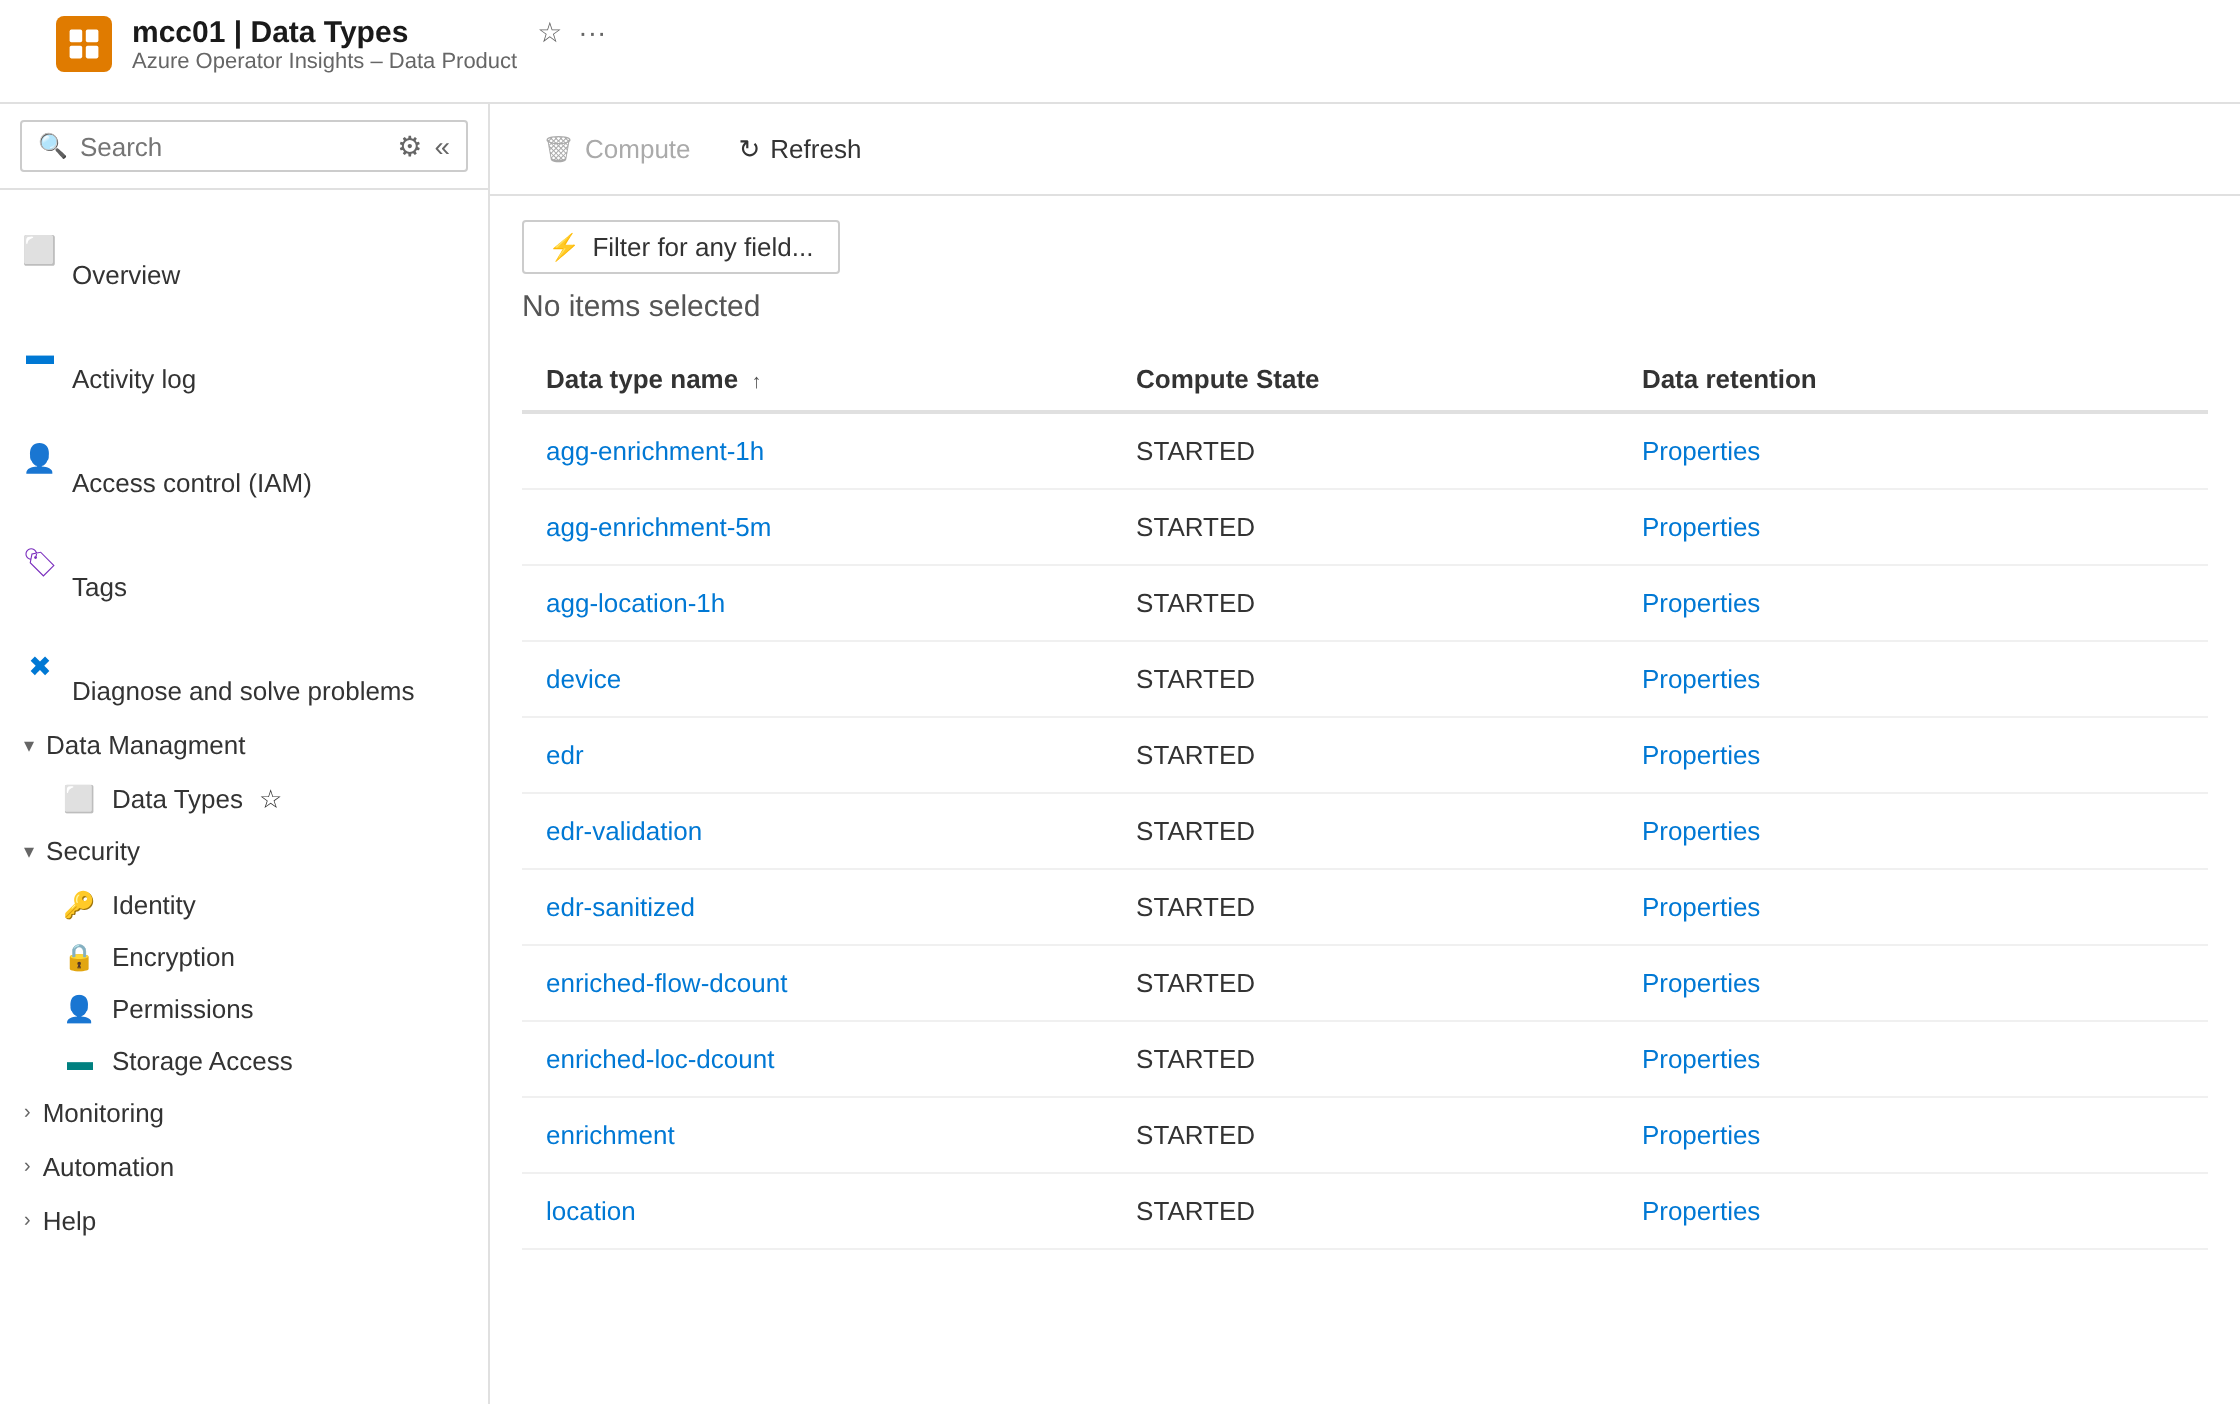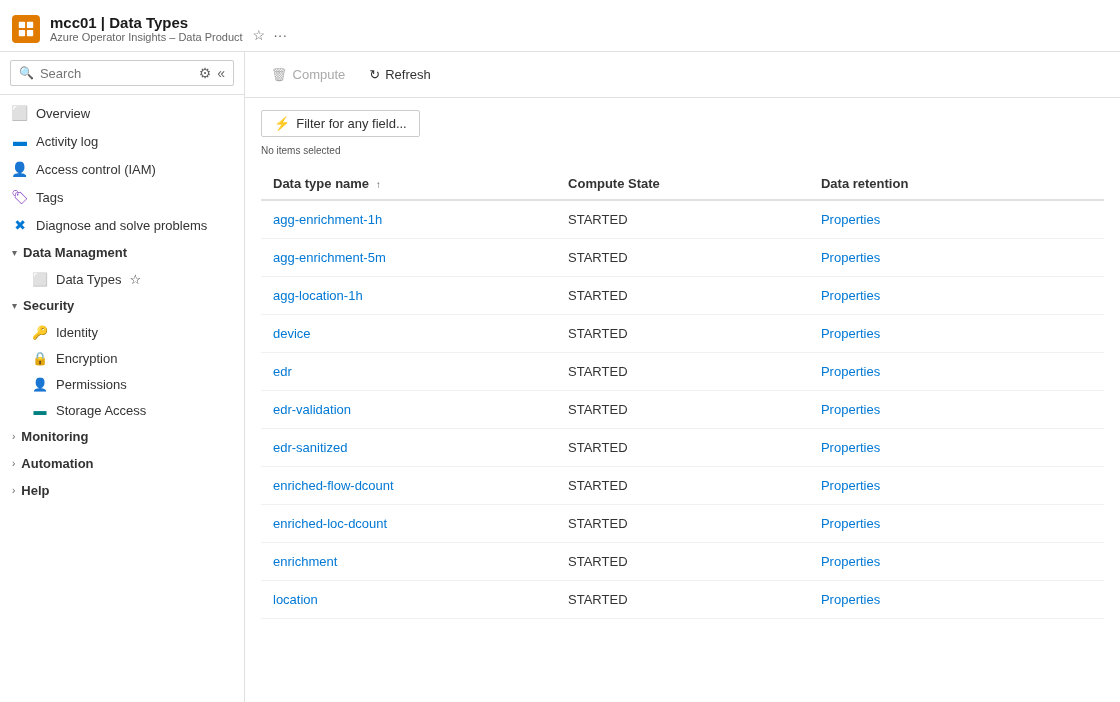--- a/index.html
+++ b/index.html
@@ -1,19 +1,19 @@
 <!DOCTYPE html>
 <html><head>
   <meta charset="utf-8">
   <style>
     * { box-sizing: border-box; margin: 0; padding: 0; }
     body { font-family: 'Segoe UI', Arial, sans-serif; font-size: 13px; background: #fff; color: #333; display: flex; flex-direction: column; height: 702px; overflow: hidden; }
 
     
-    .header { display: flex; align-items: flex-end; padding: 8px 12px; border-bottom: 1px solid #e0e0e0; background: #fff; min-height: 52px; }
+    .header { display: flex; align-items: flex-start; padding: 8px 28px; border-bottom: 1px solid #e0e0e0; background: #fff; min-height: 52px; }
     .header-icon { width: 28px; height: 28px; background: #e07b00; border-radius: 4px; display: flex; align-items: center; justify-content: center; margin-right: 10px; flex-shrink: 0; }
     .header-icon svg { width: 18px; height: 18px; fill: white; }
     .header-title { display: flex; flex-direction: column; }
     .header-title-main { font-size: 15px; font-weight: 600; color: #1a1a1a; }
     .header-title-sub { font-size: 11px; color: #666; }
     .header-actions { display: flex; align-items: center; margin-left: 10px; gap: 8px; }
     .header-star { color: #666; font-size: 14px; cursor: pointer; }
     .header-ellipsis { color: #666; font-size: 14px; cursor: pointer; }
 
     
@@ -23,42 +23,42 @@
     .sidebar { width: 245px; flex-shrink: 0; border-right: 1px solid #e0e0e0; background: #fff; display: flex; flex-direction: column; overflow-y: auto; }
     .sidebar-search { padding: 8px 10px; border-bottom: 1px solid #e0e0e0; }
     .sidebar-search-box { display: flex; align-items: center; border: 1px solid #ccc; border-radius: 2px; padding: 4px 8px; gap: 6px; background: #fff; }
     .sidebar-search-box input { border: none; outline: none; font-size: 13px; width: 100%; color: #a16207; }
     .sidebar-search-icon { color: #666; font-size: 12px; }
     .sidebar-search-ctrl-btn { color: #666; cursor: pointer; font-size: 14px; }
 
     .sidebar-nav { flex: 1; overflow-y: auto; padding: 4px 0; }
     .nav-item { display: flex; align-items: center; padding: 6px 12px; cursor: pointer; color: #333; font-size: 13px; gap: 8px; }
     .nav-item .nav-icon { width: 16px; height: 16px; display: flex; align-items: center; justify-content: center; flex-shrink: 0; font-size: 14px; }
-    .nav-item .nav-label { flex: 1; }
+    .nav-item .nav-label { flex: 1; margin-top: 25px; }
 
     .nav-section-header { display: flex; align-items: center; padding: 6px 12px; cursor: pointer; color: #333; font-size: 13px; gap: 6px; }
     .nav-section-header .chevron { font-size: 10px; color: #666; }
-    .nav-section-header .section-label { font-weight: bold; }
+    .nav-section-header .section-label { font-weight: normal; }
 
     .nav-sub-item { display: flex; align-items: center; padding: 5px 12px 5px 32px; cursor: pointer; color: #333; font-size: 13px; gap: 8px; }
     .nav-sub-item .nav-icon { width: 16px; height: 16px; display: flex; align-items: center; justify-content: center; flex-shrink: 0; }
 
     
     .content { flex: 1; display: flex; flex-direction: column; overflow: hidden; }
     .content-toolbar { display: flex; align-items: center; padding: 10px 16px; gap: 4px; border-bottom: 1px solid #e0e0e0; }
     .toolbar-btn { display: flex; align-items: center; gap: 5px; padding: 5px 10px; border: none; background: transparent; cursor: pointer; font-size: 13px; color: #333; border-radius: 2px; }
     .toolbar-btn.disabled { color: #aaa; cursor: default; }
 
     .content-area { flex: 1; overflow-y: auto; padding: 12px 16px; }
 
     .filter-bar { display: flex; align-items: center; margin-bottom: 8px; }
     .filter-btn { display: flex; align-items: center; gap: 6px; border: 1px solid #ccc; background: #fff; padding: 5px 12px; font-size: 13px; cursor: pointer; color: #333; border-radius: 2px; }
 
     .records-info { font-size: 12px; color: #555; margin-bottom: 2px; }
-    .selection-info { font-size: 10px; color: #555; margin-bottom: 12px; }
+    .selection-info { font-size: 15px; color: #555; margin-bottom: 12px; }
 
     .data-table { width: 100%; border-collapse: collapse; }
     .data-table th { text-align: left; padding: 8px 12px; font-weight: 600; font-size: 13px; color: #333; border-bottom: 2px solid #e0e0e0; }
     .data-table td { padding: 11px 12px; font-size: 13px; border-bottom: 1px solid #f0f0f0; vertical-align: middle; }
     .data-table .col-name { width: 35%; margin-top: 46px; }
     .data-table .col-state { width: 30%; }
     .data-table .col-retention { width: 35%; }
 
     .link-blue { color: #0078d4; text-decoration: none; cursor: pointer; }
 

